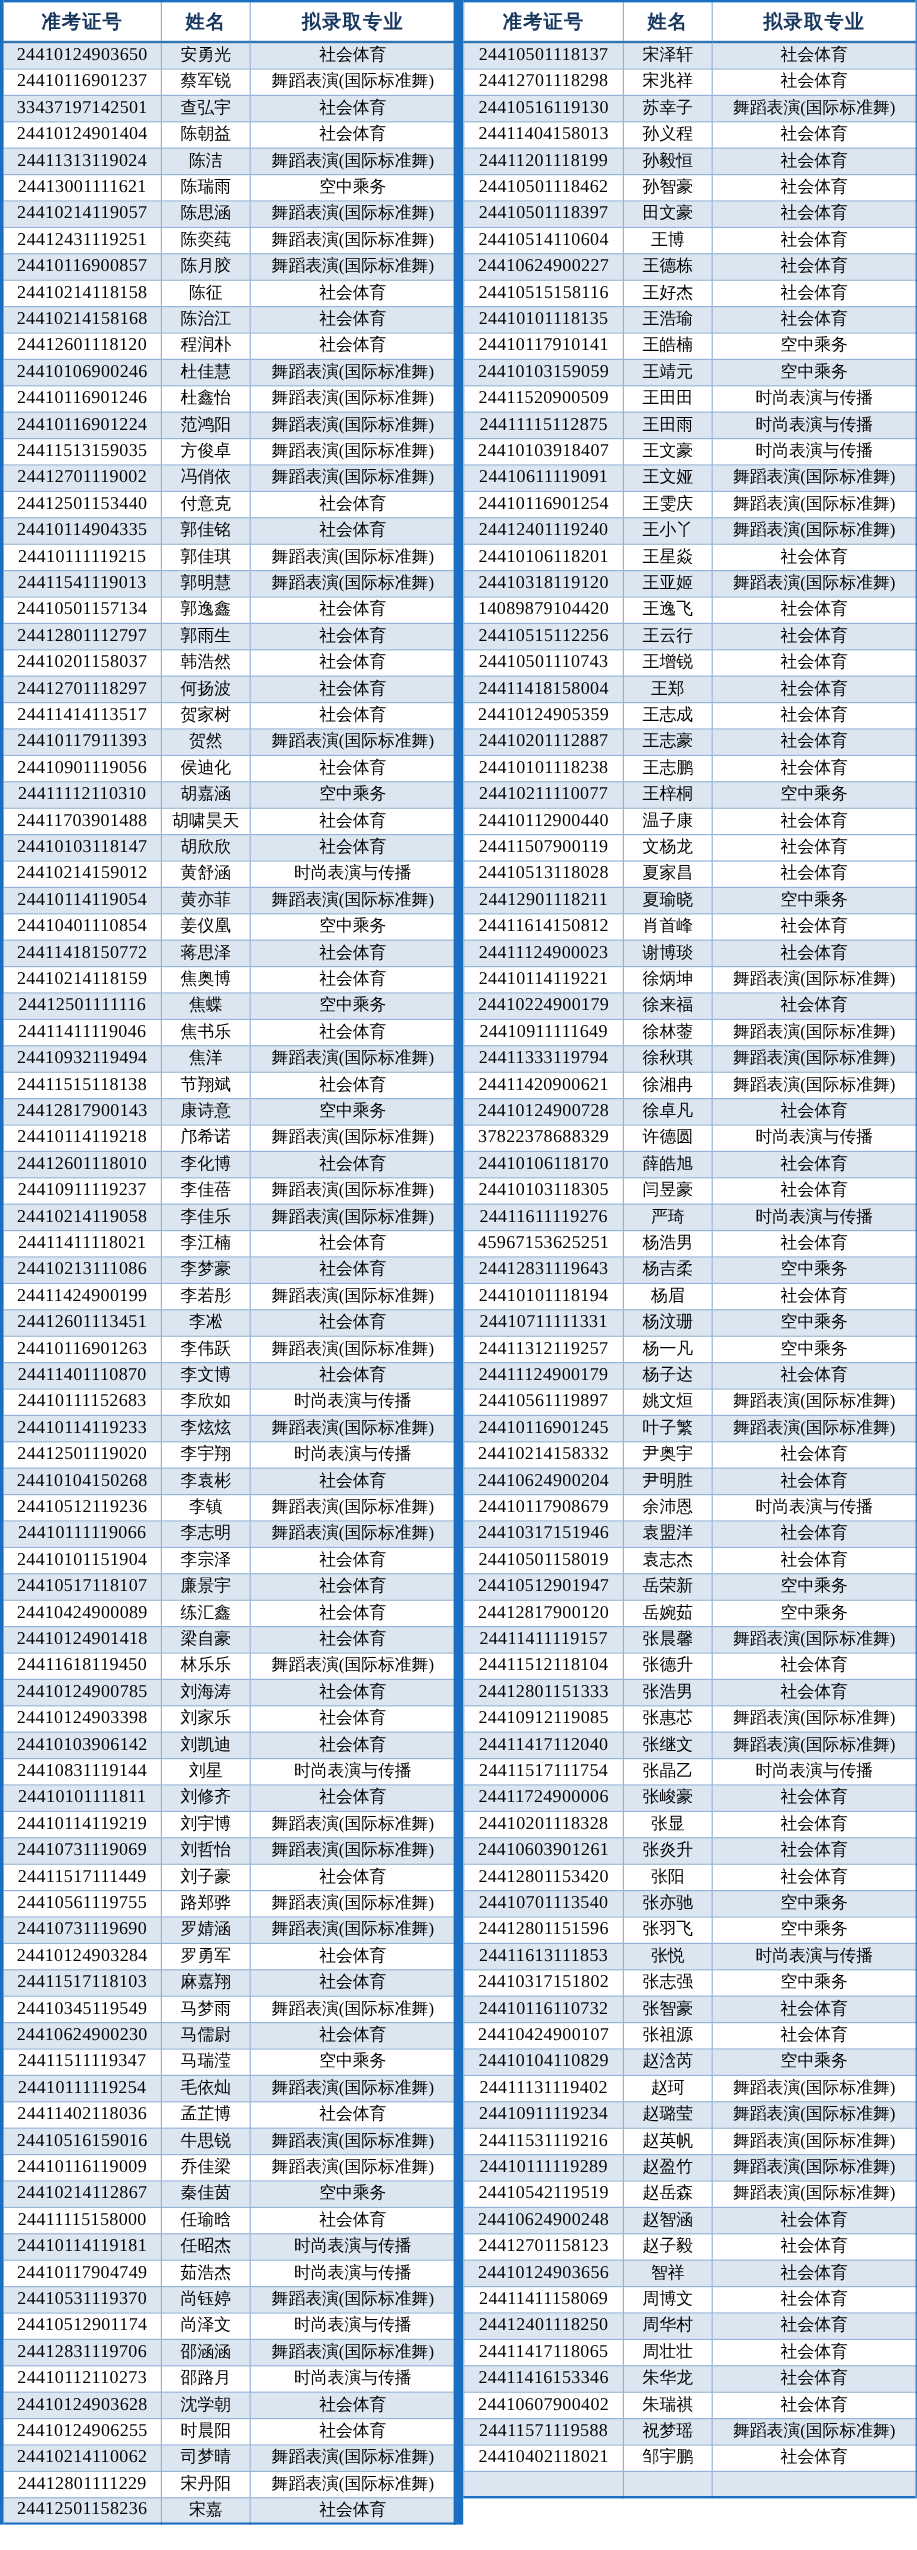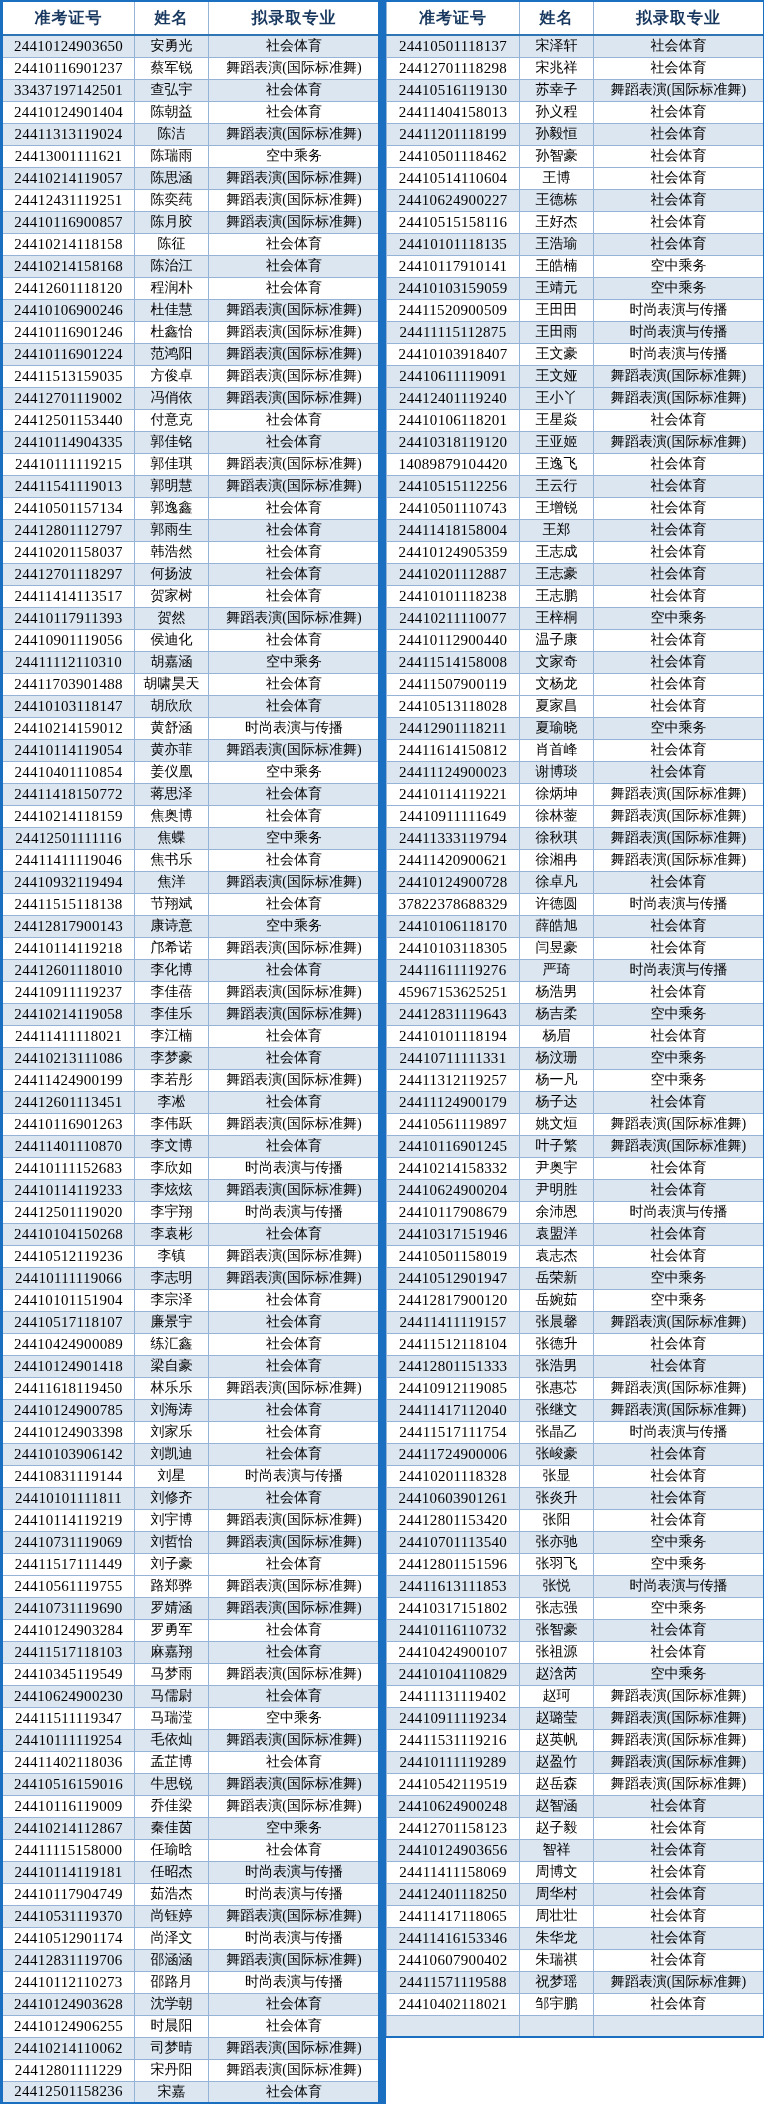--- a/index.html
+++ b/index.html
@@ -589,20 +589,25 @@
           <tr class="band">
             <td>24411201118199</td>
             <td>孙毅恒</td>
             <td>社会体育</td>
           </tr>
           <tr>
             <td>24410501118462</td>
             <td>孙智豪</td>
             <td>社会体育</td>
           </tr>
+          <tr class="band">
+            <td>24410501118397</td>
+            <td>田文豪</td>
+            <td>社会体育</td>
+          </tr>
           <tr>
             <td>24410514110604</td>
             <td>王博</td>
             <td>社会体育</td>
           </tr>
           <tr class="band">
             <td>24410624900227</td>
             <td>王德栋</td>
             <td>社会体育</td>
           </tr>
@@ -639,20 +644,25 @@
           <tr>
             <td>24410103918407</td>
             <td>王文豪</td>
             <td>时尚表演与传播</td>
           </tr>
           <tr class="band">
             <td>24410611119091</td>
             <td>王文娅</td>
             <td>舞蹈表演(国际标准舞)</td>
           </tr>
+          <tr>
+            <td>24410116901254</td>
+            <td>王雯庆</td>
+            <td>舞蹈表演(国际标准舞)</td>
+          </tr>
           <tr class="band">
             <td>24412401119240</td>
             <td>王小丫</td>
             <td>舞蹈表演(国际标准舞)</td>
           </tr>
           <tr>
             <td>24410106118201</td>
             <td>王星焱</td>
             <td>社会体育</td>
           </tr>
@@ -699,25 +709,20 @@
           <tr class="band">
             <td>24410211110077</td>
             <td>王梓桐</td>
             <td>空中乘务</td>
           </tr>
           <tr>
             <td>24410112900440</td>
             <td>温子康</td>
             <td>社会体育</td>
           </tr>
-          <tr class="band">
-            <td>24411514158008</td>
-            <td>文家奇</td>
-            <td>社会体育</td>
-          </tr>
           <tr>
             <td>24411507900119</td>
             <td>文杨龙</td>
             <td>社会体育</td>
           </tr>
           <tr>
             <td>24410513118028</td>
             <td>夏家昌</td>
             <td>社会体育</td>
           </tr>
@@ -733,20 +738,25 @@
           </tr>
           <tr class="band">
             <td>24411124900023</td>
             <td>谢博琰</td>
             <td>社会体育</td>
           </tr>
           <tr>
             <td>24410114119221</td>
             <td>徐炳坤</td>
             <td>舞蹈表演(国际标准舞)</td>
+          </tr>
+          <tr class="band">
+            <td>24410224900179</td>
+            <td>徐来福</td>
+            <td>社会体育</td>
           </tr>
           <tr>
             <td>24410911111649</td>
             <td>徐林蓥</td>
             <td>舞蹈表演(国际标准舞)</td>
           </tr>
           <tr class="band">
             <td>24411333119794</td>
             <td>徐秋琪</td>
             <td>舞蹈表演(国际标准舞)</td>

